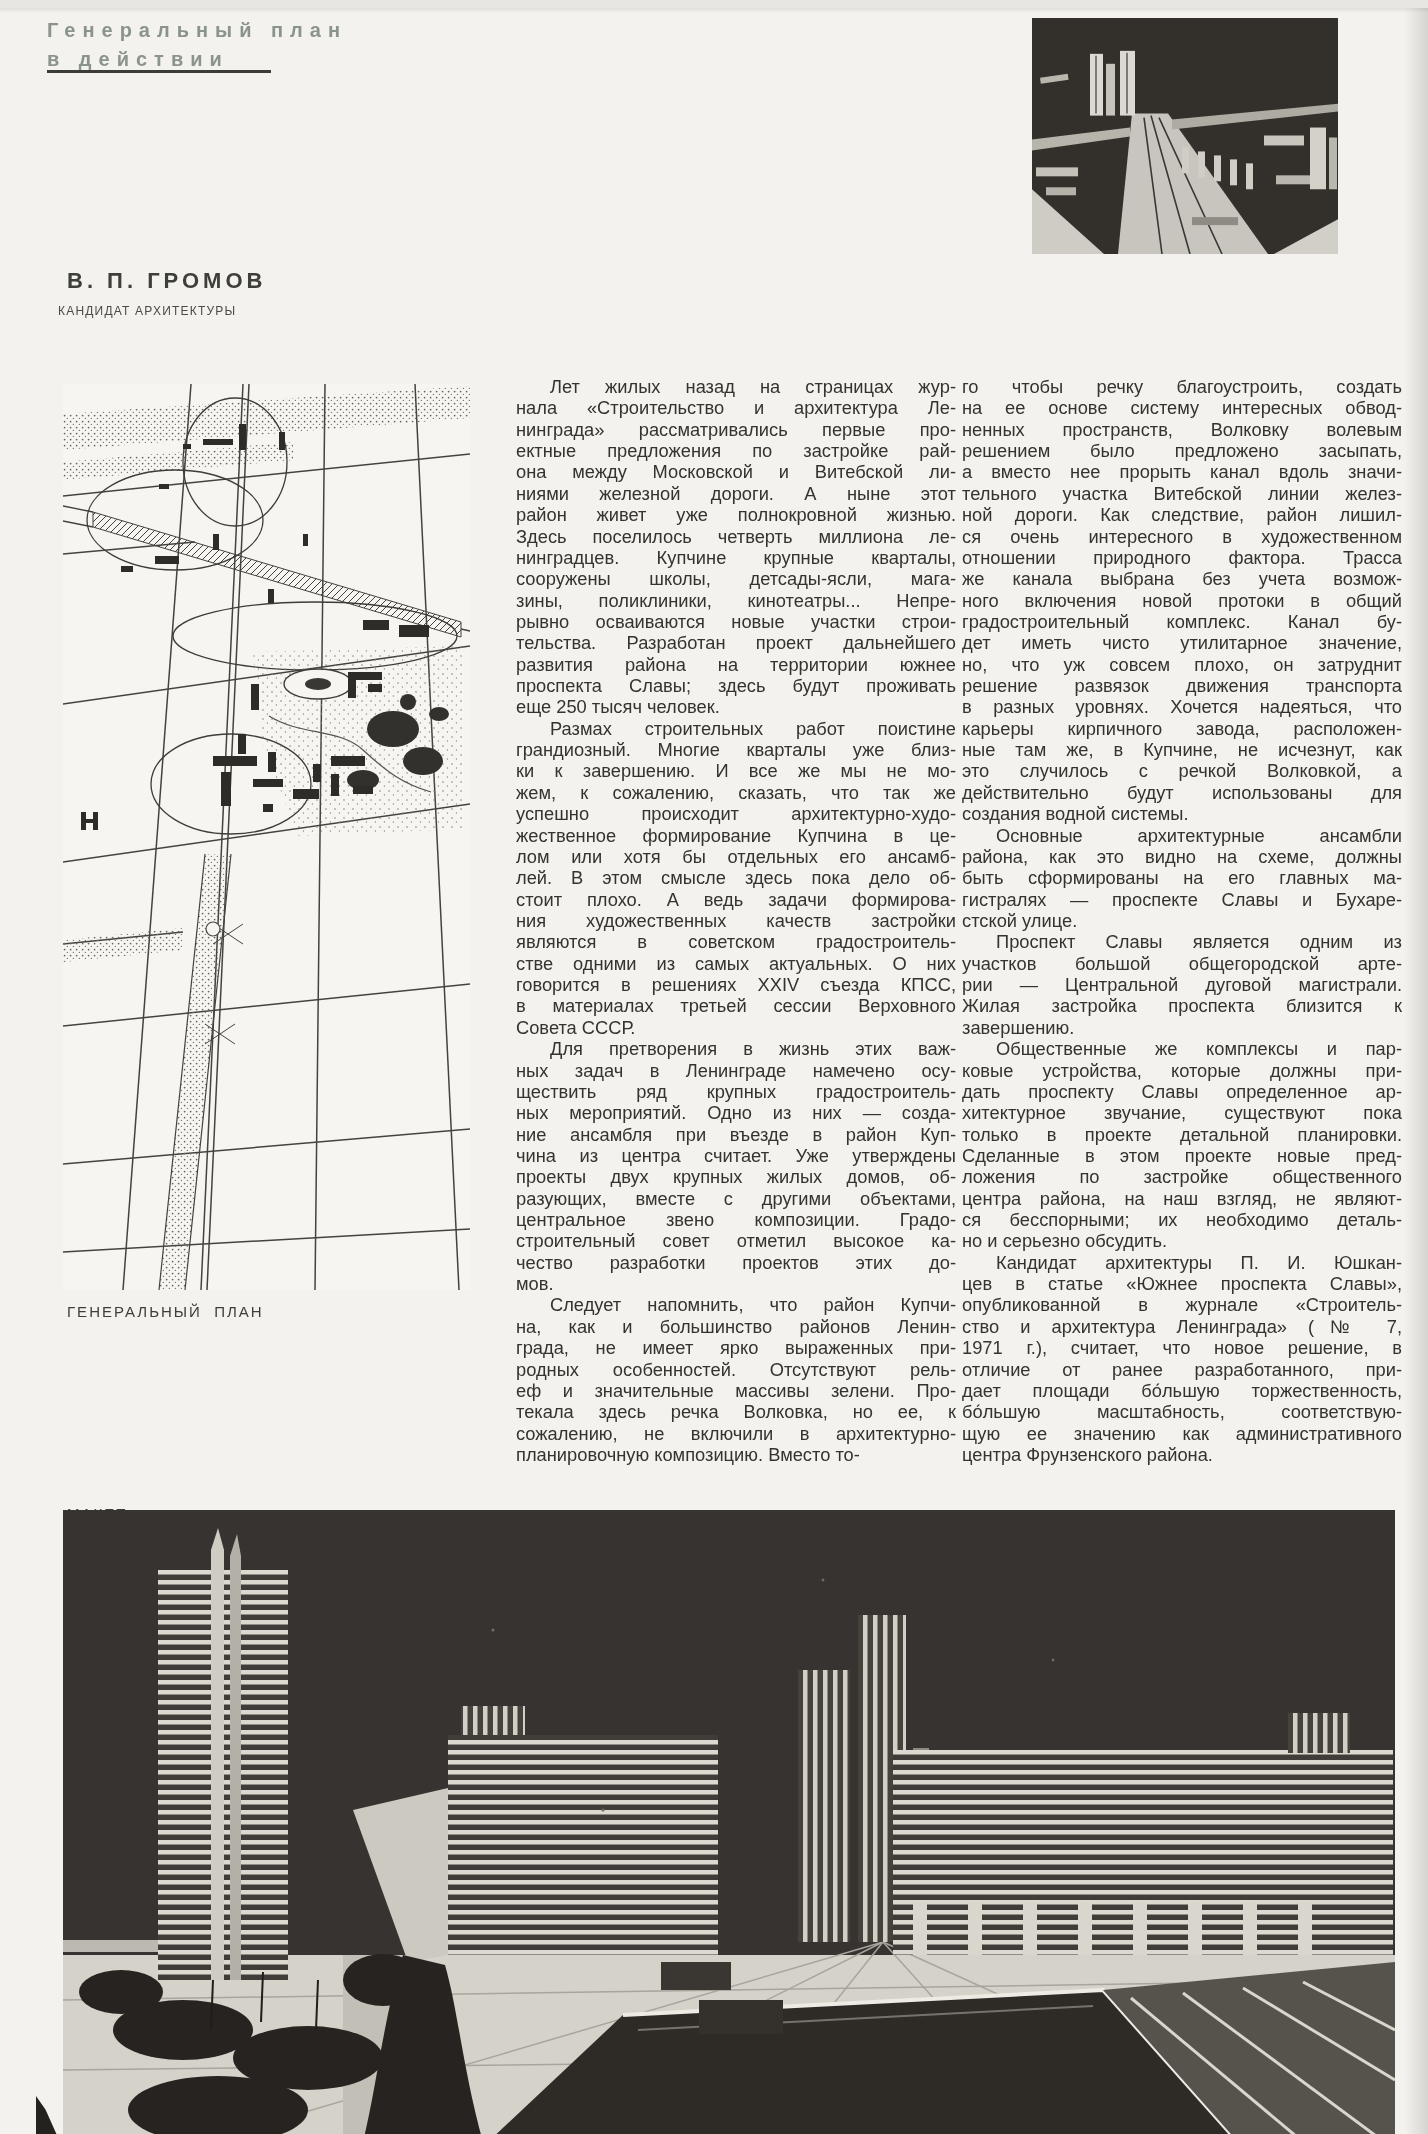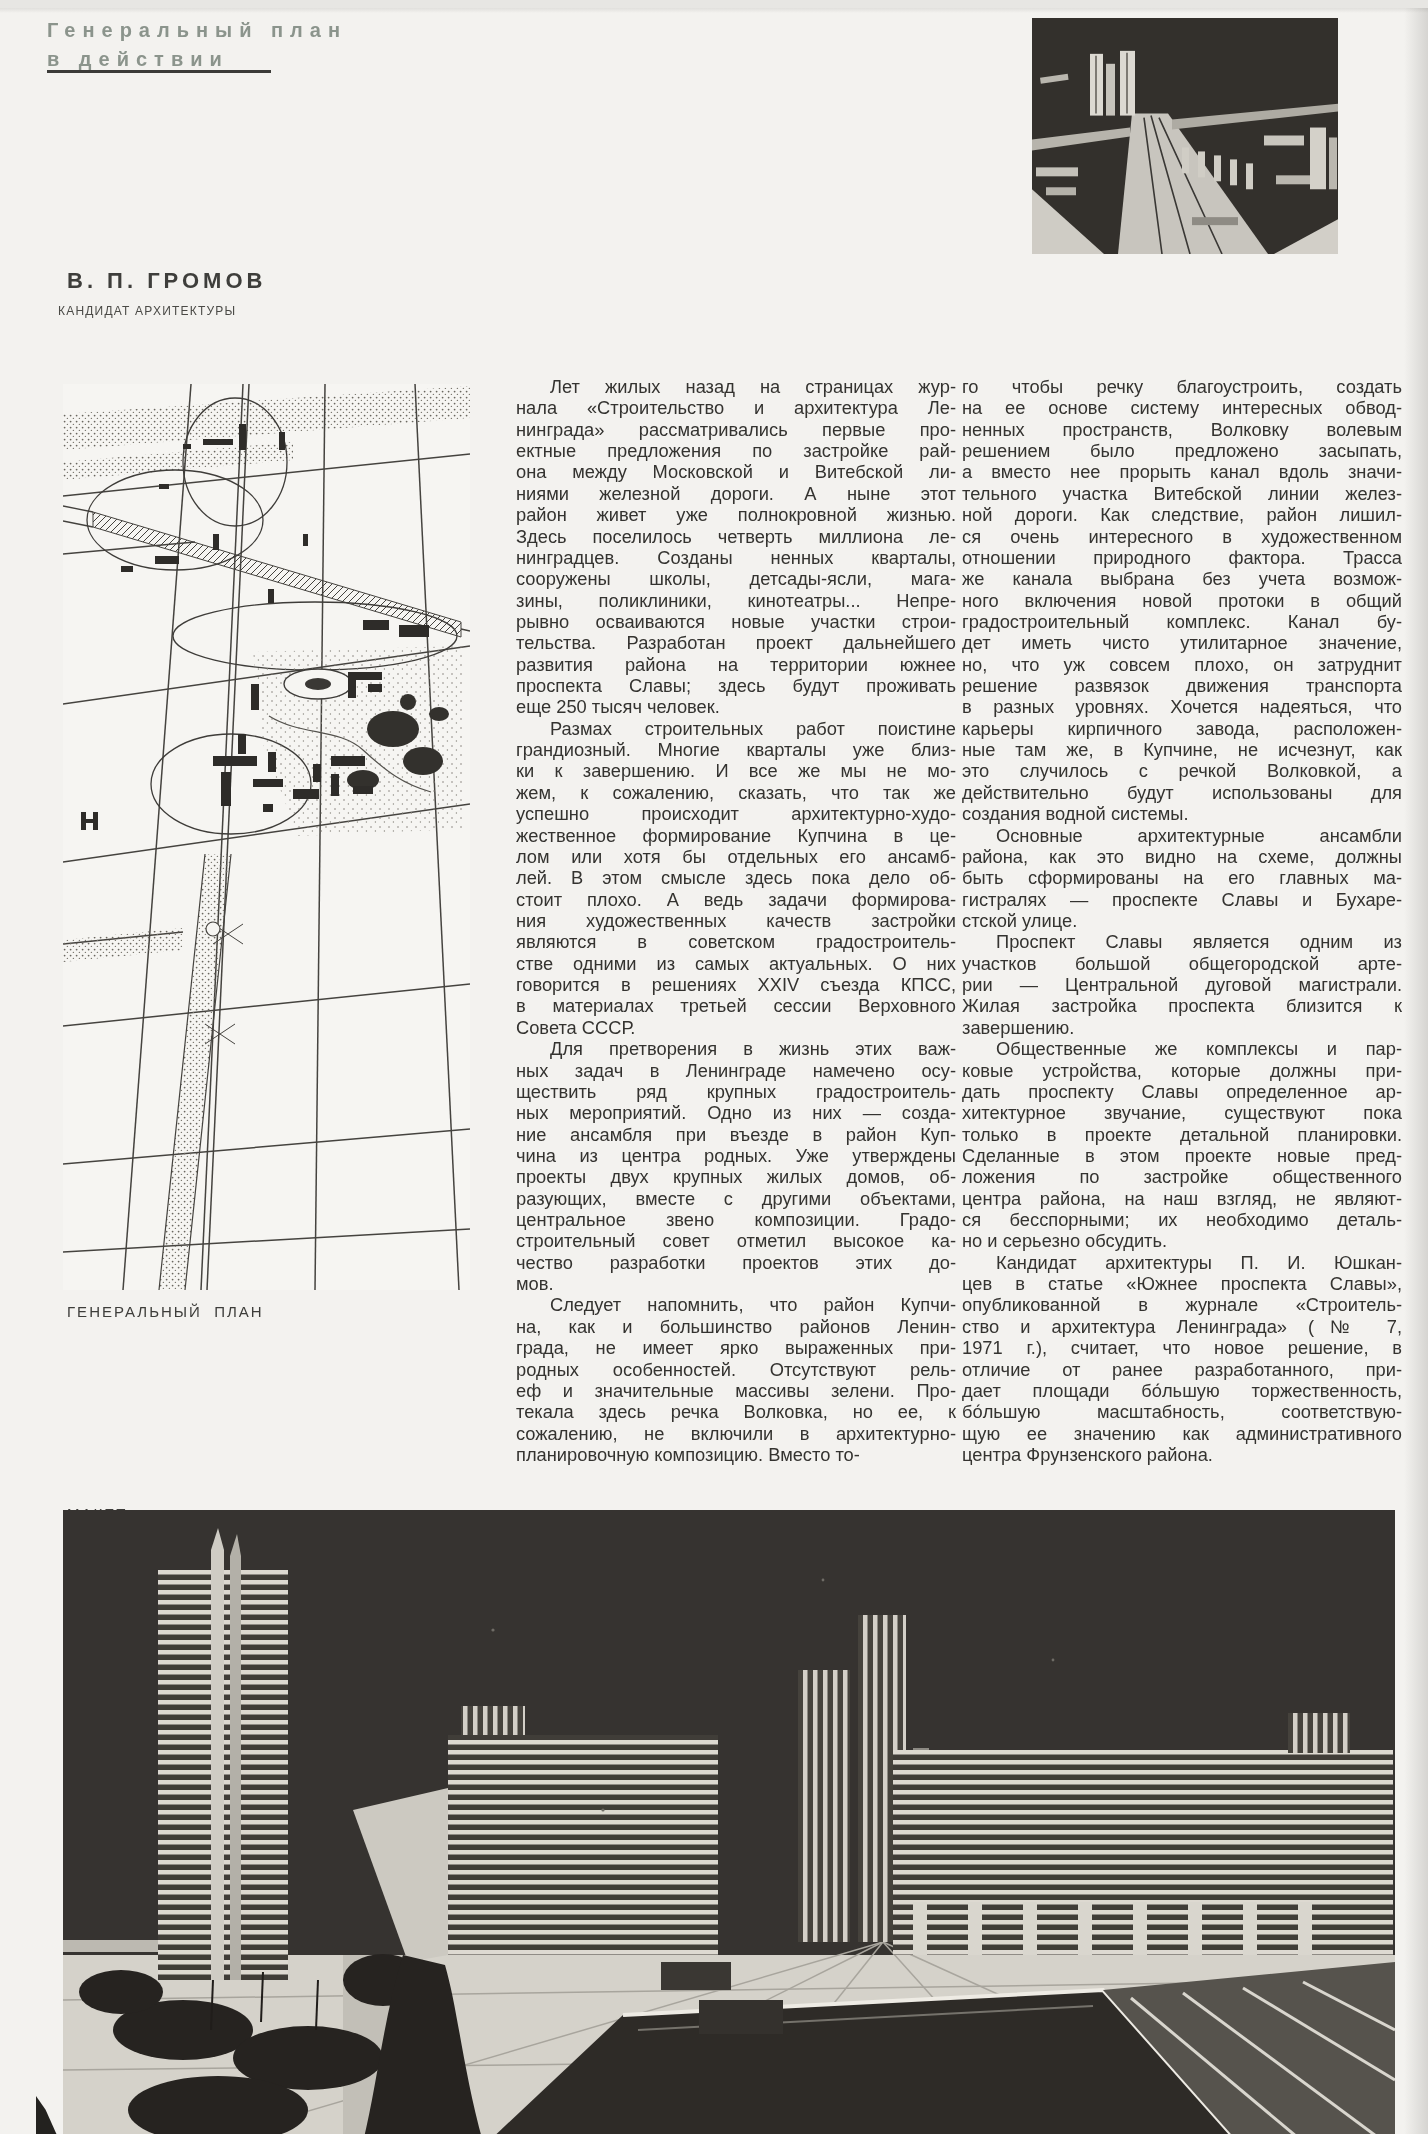--- a/index.html
+++ b/index.html
@@ -192,21 +192,21 @@
 
   <div class="col col1" id="col1-lines">
       <div class="line indent">Лет жилых назад на страницах жур-</div>
       <div class="line">нала «Строительство и архитектура Ле-</div>
       <div class="line">нинграда» рассматривались первые про-</div>
       <div class="line">ектные предложения по застройке рай-</div>
       <div class="line">она между Московской и Витебской ли-</div>
       <div class="line">ниями железной дороги. А ныне этот</div>
       <div class="line">район живет уже полнокровной жизнью.</div>
       <div class="line">Здесь поселилось четверть миллиона ле-</div>
-      <div class="line">нинградцев. Созданы ненных кварталы,</div>
+      <div class="line">нинградцев. Купчине крупные кварталы,</div>
       <div class="line">сооружены школы, детсады-ясли, мага-</div>
       <div class="line">зины, поликлиники, кинотеатры... Непре-</div>
       <div class="line">рывно осваиваются новые участки строи-</div>
       <div class="line">тельства. Разработан проект дальнейшего</div>
       <div class="line">развития района на территории южнее</div>
       <div class="line">проспекта Славы; здесь будут проживать</div>
       <div class="line para-end">еще 250 тысяч человек.</div>
       <div class="line indent">Размах строительных работ поистине</div>
       <div class="line">грандиозный. Многие кварталы уже близ-</div>
       <div class="line">ки к завершению. И все же мы не мо-</div>
@@ -220,21 +220,21 @@
       <div class="line">являются в советском градостроитель-</div>
       <div class="line">стве одними из самых актуальных. О них</div>
       <div class="line">говорится в решениях XXIV съезда КПСС,</div>
       <div class="line">в материалах третьей сессии Верховного</div>
       <div class="line para-end">Совета СССР.</div>
       <div class="line indent">Для претворения в жизнь этих важ-</div>
       <div class="line">ных задач в Ленинграде намечено осу-</div>
       <div class="line">ществить ряд крупных градостроитель-</div>
       <div class="line">ных мероприятий. Одно из них — созда-</div>
       <div class="line">ние ансамбля при въезде в район Куп-</div>
-      <div class="line">чина из центра родных. Уже утверждены</div>
+      <div class="line">чина из центра считает. Уже утверждены</div>
       <div class="line">проекты двух крупных жилых домов, об-</div>
       <div class="line">разующих, вместе с другими объектами,</div>
       <div class="line">центральное звено композиции. Градо-</div>
       <div class="line">строительный совет отметил высокое ка-</div>
       <div class="line">чество разработки проектов этих до-</div>
       <div class="line para-end">мов.</div>
       <div class="line indent">Следует напомнить, что район Купчи-</div>
       <div class="line">на, как и большинство районов Ленин-</div>
       <div class="line">града, не имеет ярко выраженных при-</div>
       <div class="line">родных особенностей. Отсутствуют рель-</div>

